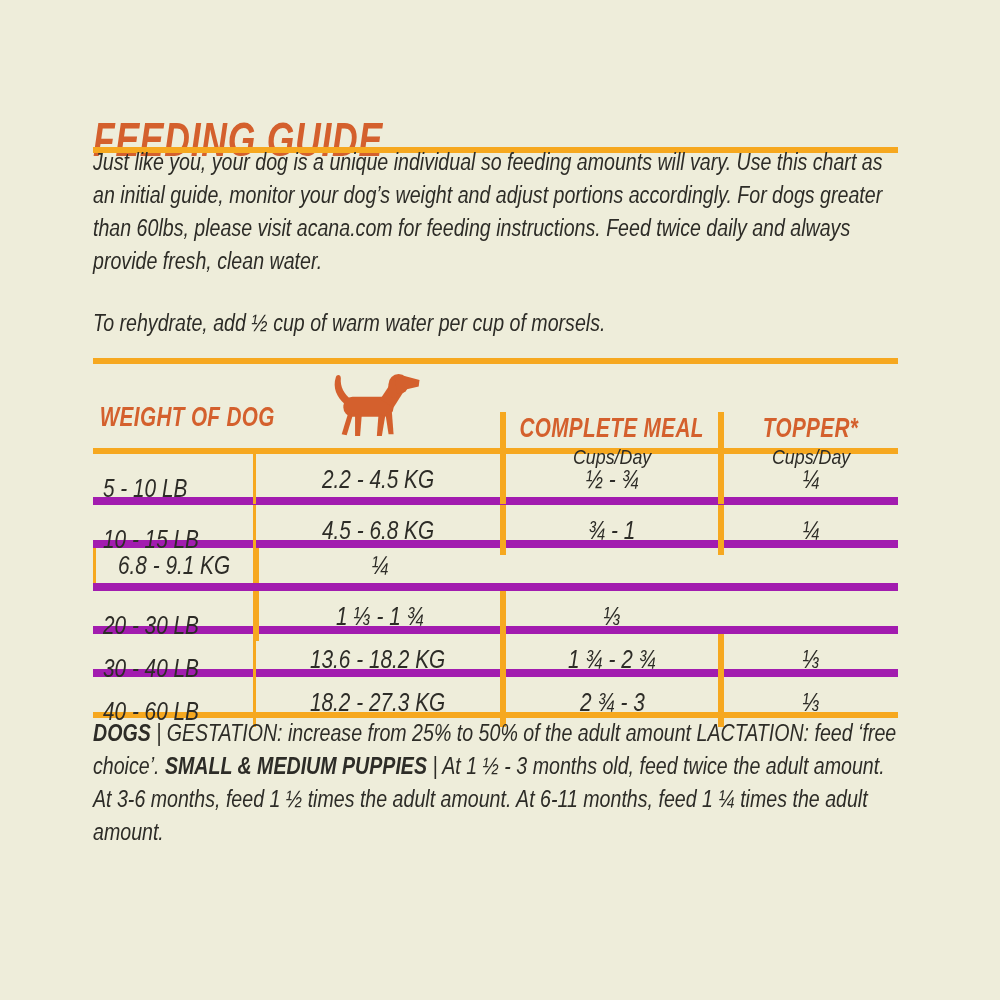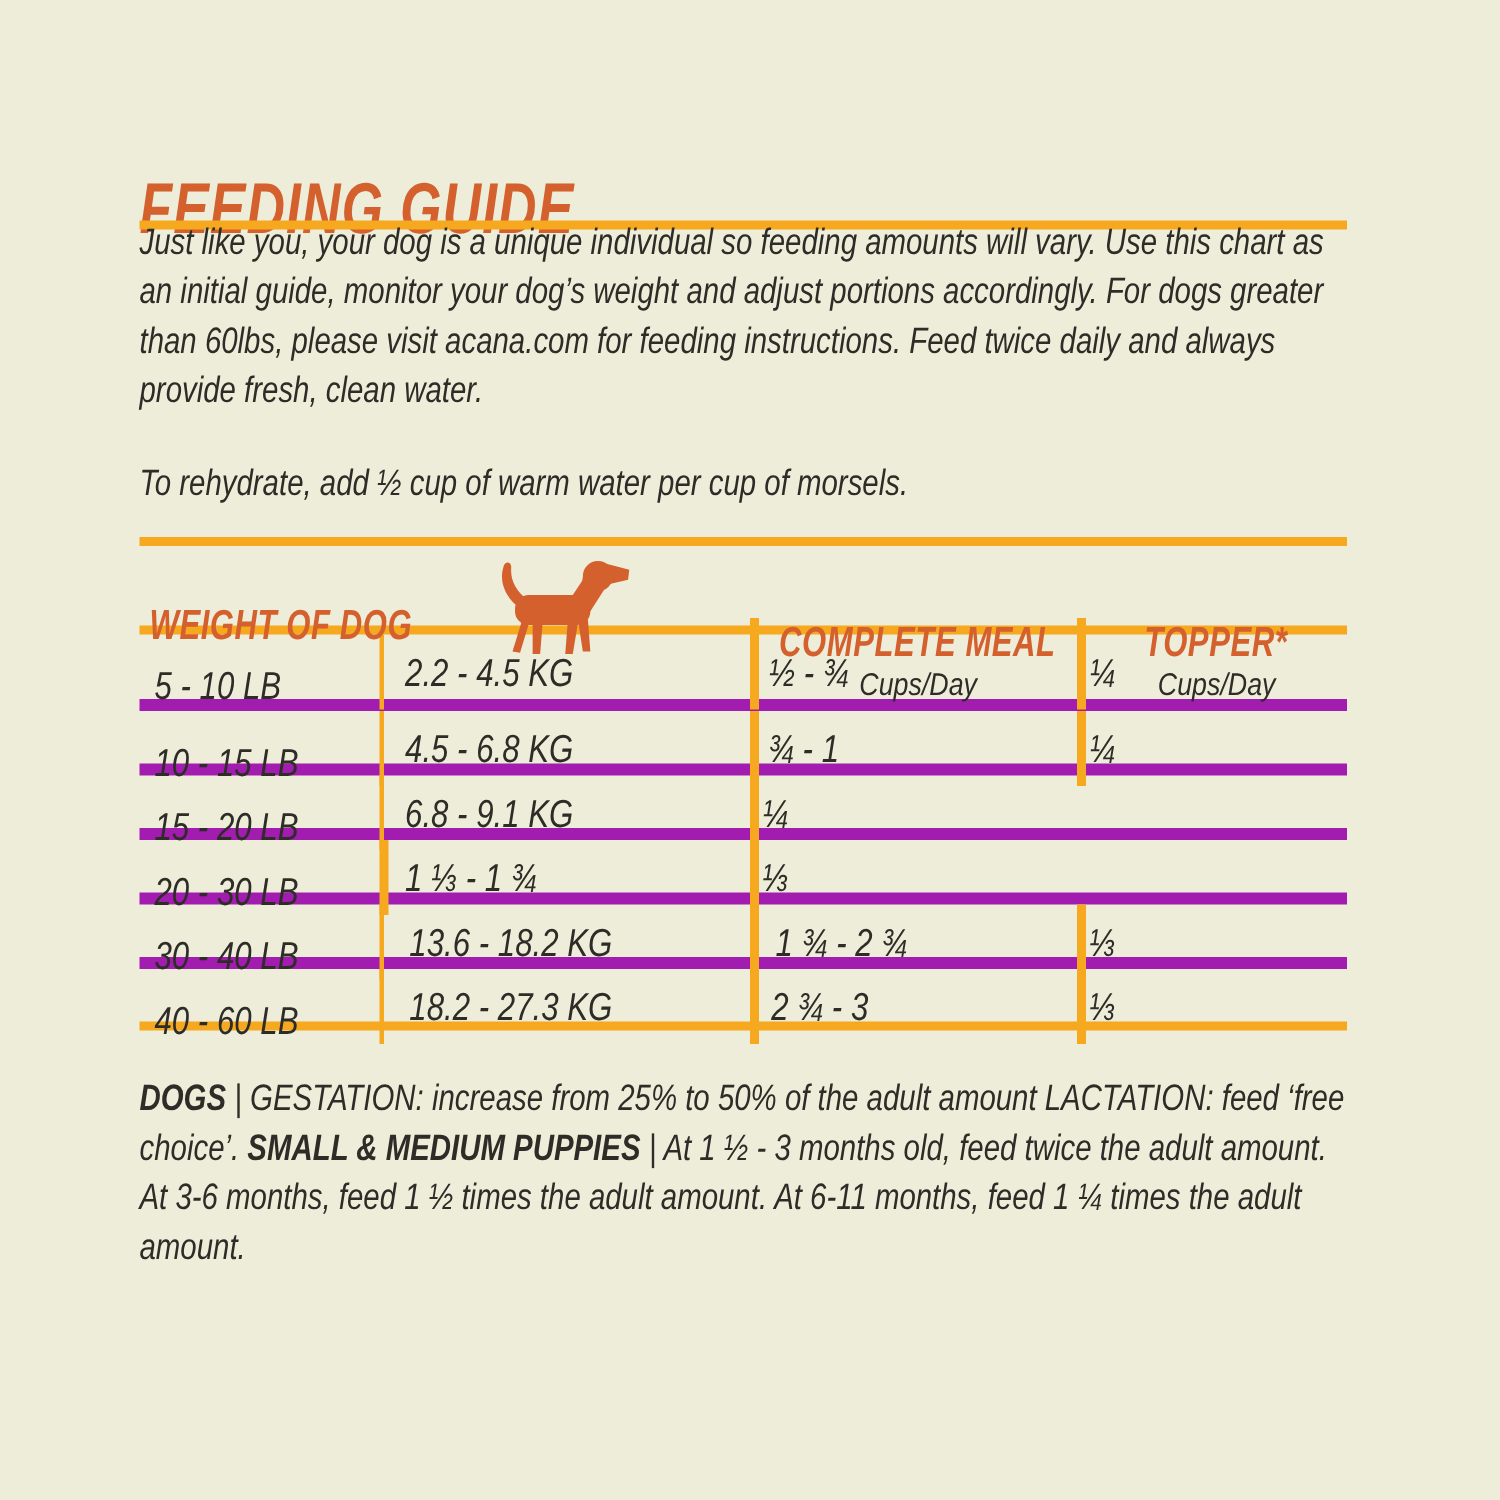--- a/index.html
+++ b/index.html
@@ -39,41 +39,41 @@
 
   
   .feed-table {
     position:absolute; left:93px; top:358px; width:805px;
     border-top:6px solid #f6a81f;
     border-bottom:6px solid #f6a81f;
   }
   .feed-table * { box-sizing:border-box; }
   .t-head {
     display:grid; grid-template-columns:407px 218px 180px;
-    height:59px; border-bottom:6px solid #f6a81f;
+    height:90px; border-bottom:6px solid #f6a81f;
   }
   .t-head .hc { display:flex; flex-direction:column; align-items:center; justify-content:center; }
   .t-head .hc-weight { position:relative; flex-direction:row; justify-content:flex-start; }
   .t-head .hc2, .t-head .hc3 { border-left:6px solid #f6a81f;margin-top:48px; }
   .h-label {
     color:#d4602d; font-weight:bold; font-size:28px; letter-spacing:0.5px;
     white-space:nowrap; display:inline-block;
     transform:scaleX(0.74); transform-origin:50% 50%;
   }
   .hc-weight .h-label { transform-origin:0 50%; padding-left:9px; }
   .h-sub {
     font-size:21px; color:#2d2c27; margin-top:1px;
     display:inline-block; transform:scaleX(0.85); transform-origin:50% 50%; white-space:nowrap;
   }
   .dog-icon { position:absolute; left:235px; top:5px; width:96px; height:72px; }
   .t-row {
     display:grid; grid-template-columns:160px 247px 218px 180px; height:43px;
   }
   .t-row + .t-row { border-top:8px solid #a21caf; }
-  .t-row .c { display:flex; align-items:center; justify-content:flex-start; font-size:26px; }
+  .t-row .c { display:flex; align-items:center; justify-content:center; font-size:26px; }
   .t-row .c-lb { justify-content:flex-start; padding-left:10px;margin-top:19px; }
   .t-row .c-kg { border-left:3px solid #f6a81f; }
   .t-row .c-meal, .t-row .c-top { border-left:6px solid #f6a81f; }
 
   .footnote {
     position:absolute; right:102px; top:716px;
     font-size:19.5px; text-align:right; white-space:nowrap;
   }
   .notes { position:absolute; left:93px; top:716px; width:805px; }
   .notes strong { font-weight:bold; }
@@ -146,23 +146,20 @@
             <span class="cx-center">4.5 - 6.8 KG</span>
           </div>
         <div class="c c-meal">
             <span class="cx-center">¾ - 1</span>
           </div>
         <div class="c c-top">
             <span class="cx-center">¼</span>
           </div>
       </div>
       <div class="t-row">
-        <div class="c c-lb">
-            <span class="cx-left">15 - 20 LB</span>
-          </div>
         <div class="c c-kg">
             <span class="cx-center">6.8 - 9.1 KG</span>
           </div>
         <div class="c c-top">
             <span class="cx-center">¼</span>
           </div>
       </div>
       <div class="t-row">
         <div class="c c-lb">
             <span class="cx-left">20 - 30 LB</span>

